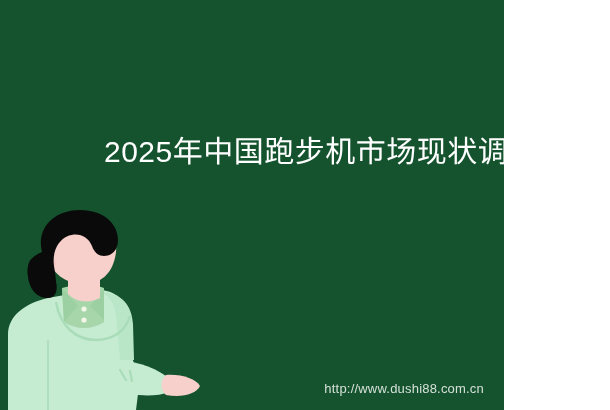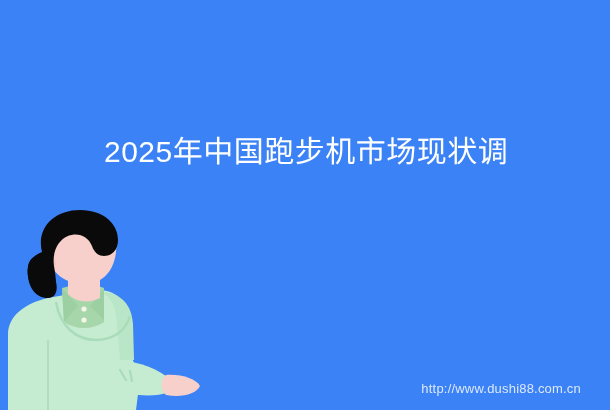--- a/index.html
+++ b/index.html
@@ -9,23 +9,23 @@
   }
   body {
     width: 610px;
     height: 410px;
     overflow: hidden;
     font-family: "Liberation Sans", "DejaVu Sans", sans-serif;
   }
 
   #cover {
     position: relative;
-    width: 610px;
+    width: 504px;
     height: 410px;
-    background: #3b82f6;
+    background: #14532d;
     overflow: hidden;
   }
 
   
   #title-block {
     position: absolute;
     left: 104px;
     top: 130px;
     width: 420px;
   }
@@ -35,21 +35,21 @@
     line-height: 44px;
     letter-spacing: 0.5px;
     font-weight: 400;
     white-space: nowrap;
     font-family: "Liberation Sans", "DejaVu Sans", sans-serif;
   }
 
   
   #watermark {
     position: absolute;
-    right: 29px;
+    right: 20px;
     bottom: 13px;
     color: rgba(255, 255, 255, 0.82);
     font-size: 13px;
     line-height: 16px;
     letter-spacing: 0.2px;
     white-space: nowrap;
     font-family: "Liberation Sans", "DejaVu Sans", sans-serif;
   }
 
   

